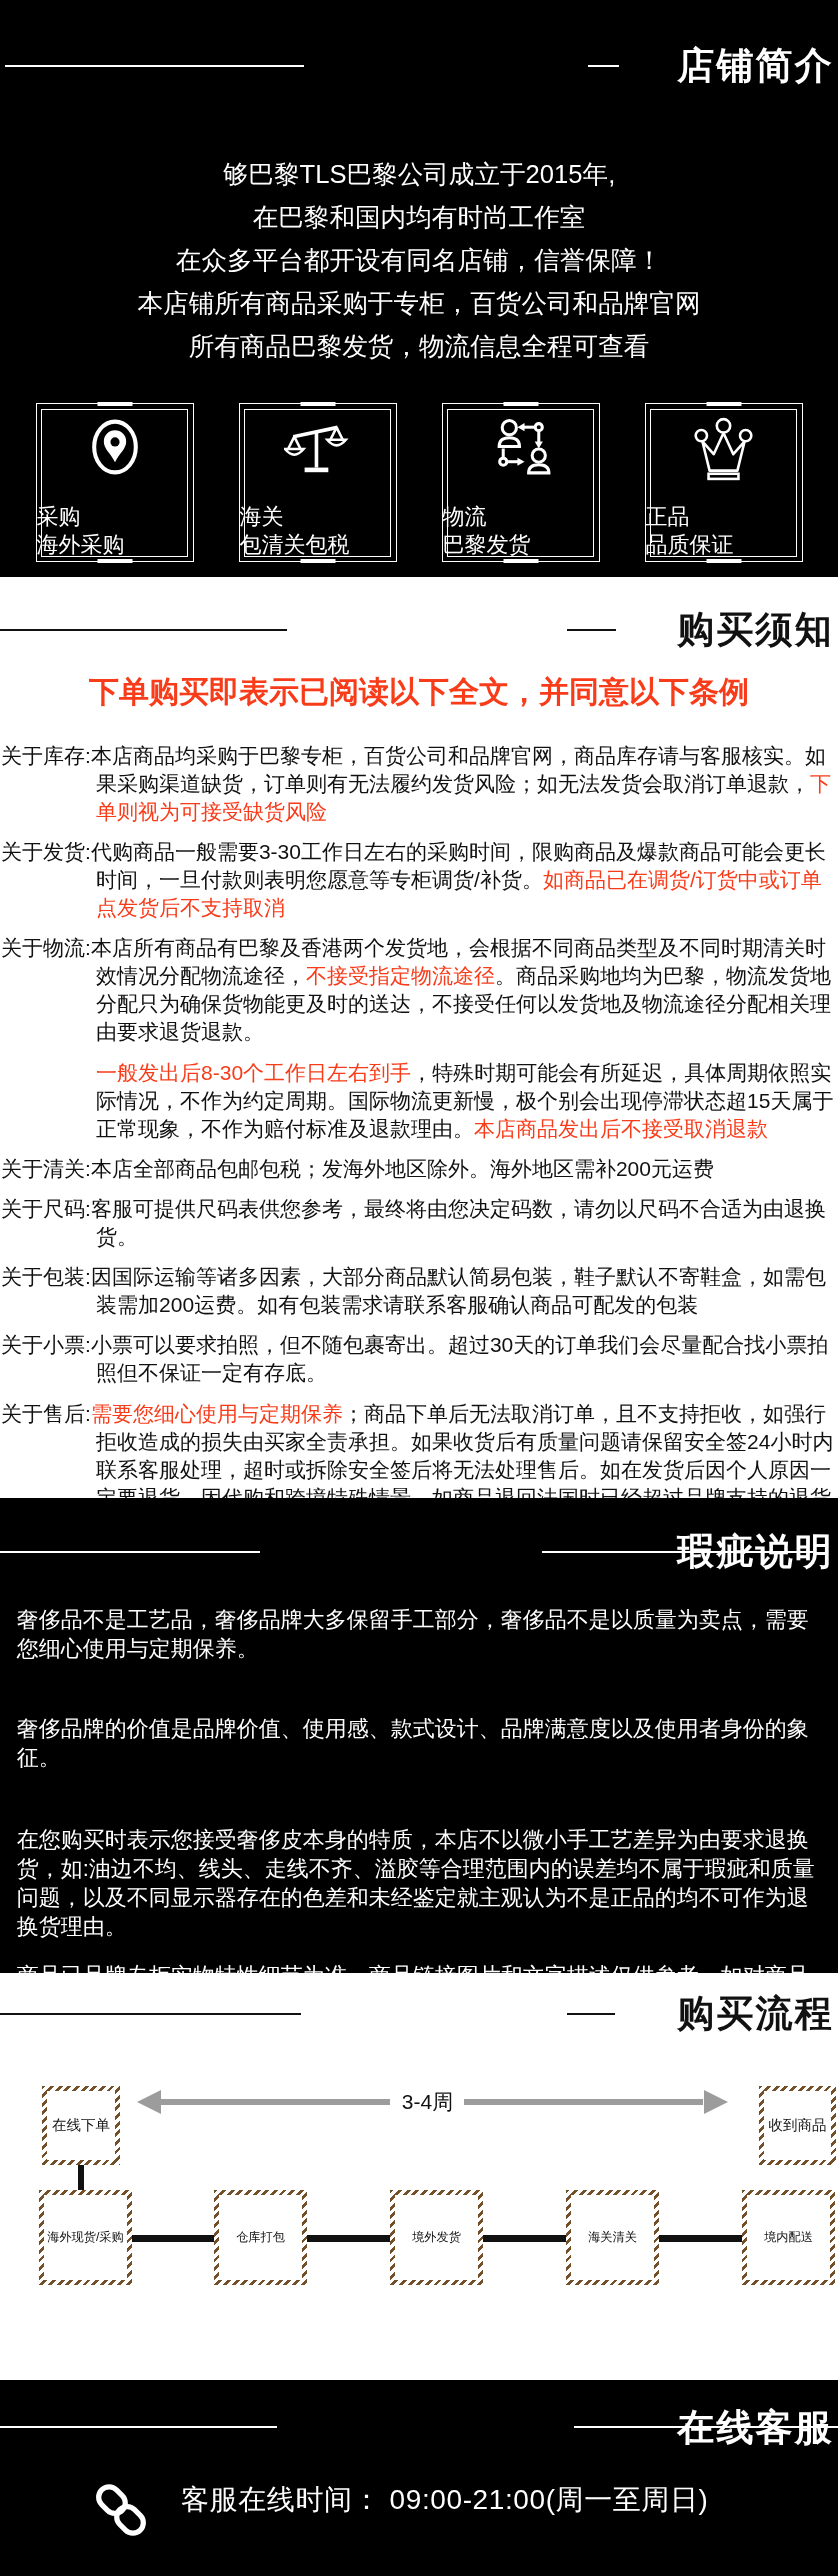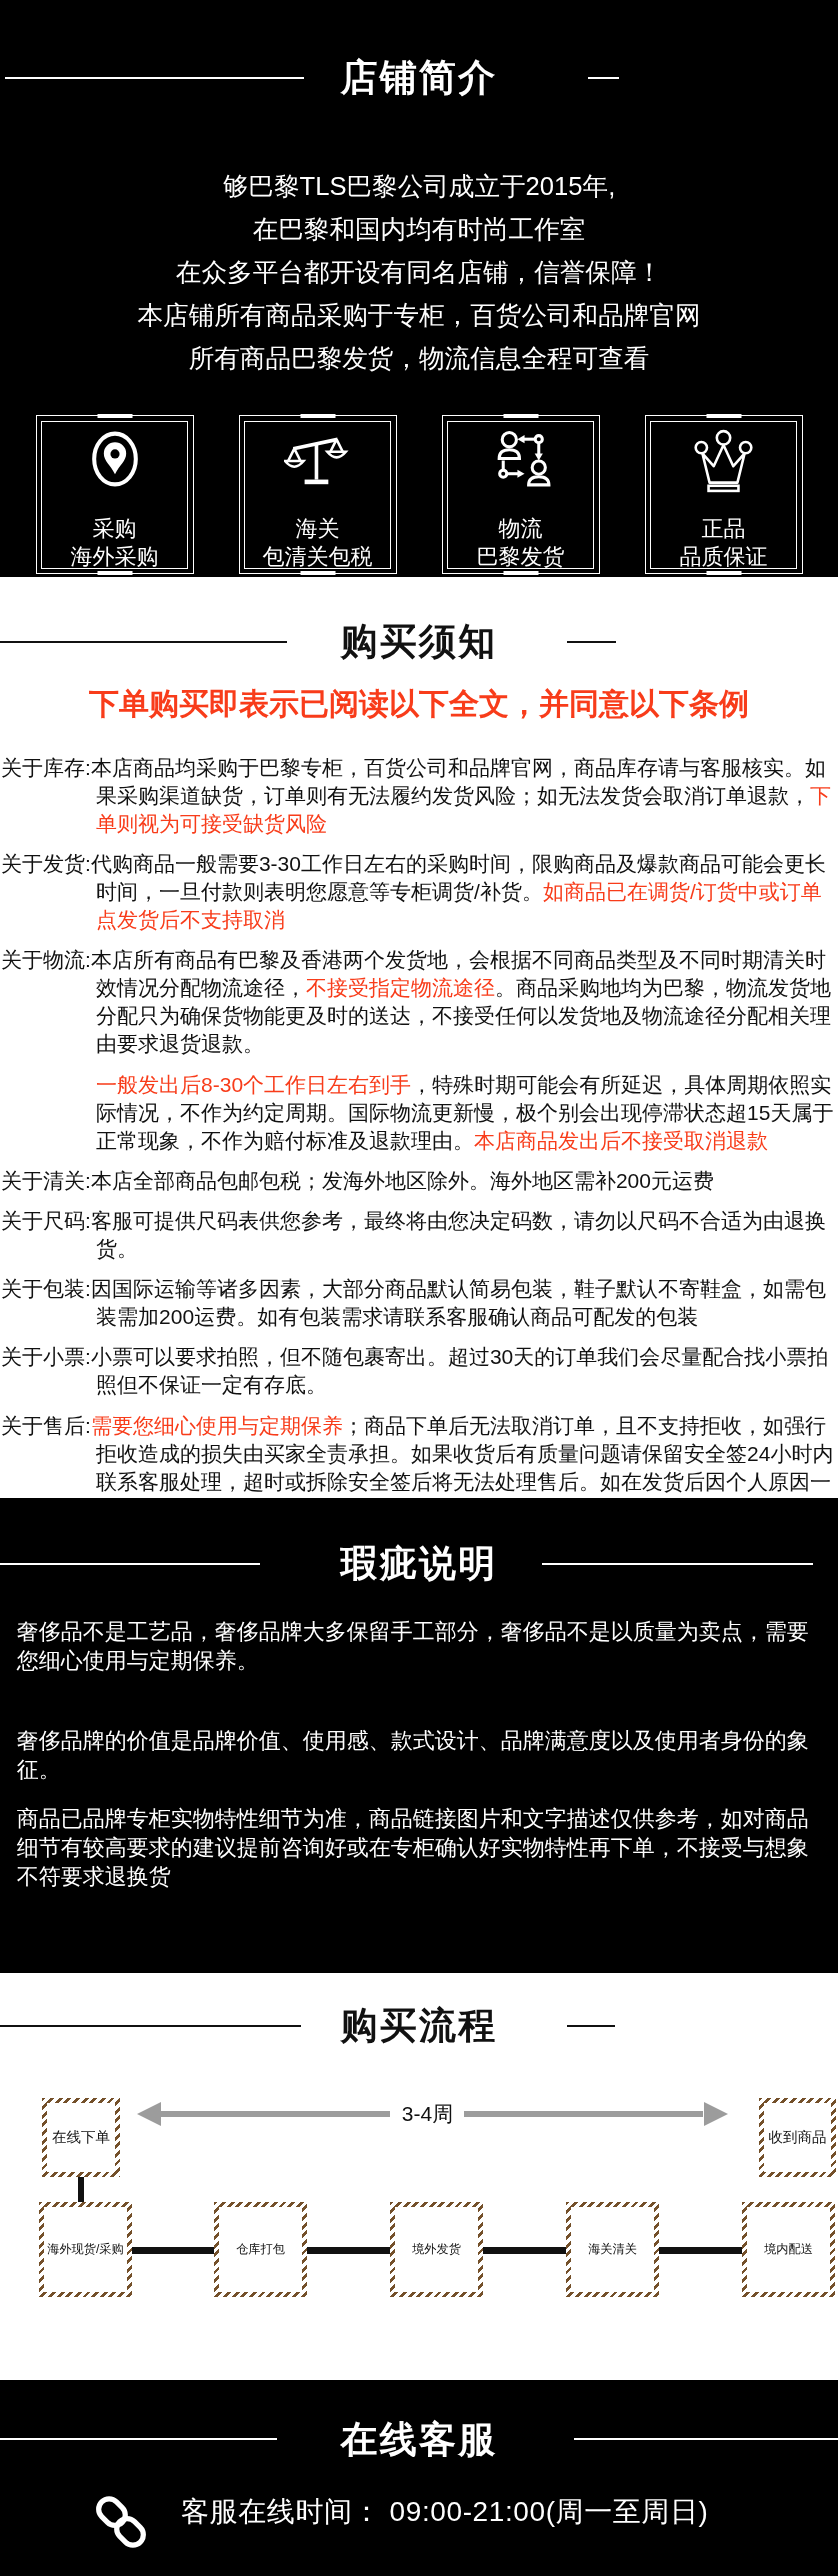--- a/index.html
+++ b/index.html
@@ -4,39 +4,39 @@
 <style>
   html,body{margin:0;padding:0;background:#fff;}
   body{width:838px;font-family:"Liberation Sans","DejaVu Sans",sans-serif;-webkit-font-smoothing:antialiased;}
   *{box-sizing:border-box;}
   .sec{width:838px;overflow:hidden;position:relative;}
   .sec-dark{background:#000;color:#fff;}
   .sec-light{background:#fff;color:#111;}
 
   
   .trow{position:relative;height:53px;}
-  .trow h2{margin:16px;text-align:center;font-size:37px;line-height:53px;font-weight:bold;letter-spacing:2.2px;}
+  .trow h2{margin:4px;text-align:right;font-size:37px;line-height:53px;font-weight:bold;letter-spacing:2.2px;}
   .tline{position:absolute;top:25.6px;height:2.8px;background:#111;}
   .sec-dark .tline{background:#fff;height:2.2px;}
   .tl-intro-l{left:4.5px;width:299px;}   .tl-intro-r{left:588px;width:31px;}
   .tl-notice-l{left:0;width:287px;}    .tl-notice-r{left:567px;width:49px;}
   .tl-flaw-l{left:0;width:260px;}      .tl-flaw-r{left:542px;width:271px;}
   .tl-process-l{left:0;width:301px;}   .tl-process-r{left:567px;width:48px;}
   .tl-service-l{left:0;width:277px;}   .tl-service-r{left:574px;width:264px;}
 
   
   .sec-intro{height:577px;padding-top:35px;}
   .intro-lines{margin-top:61px;text-align:center;font-size:25.6px;line-height:43px;}
   .badges{margin-top:35px;display:flex;justify-content:center;gap:45px;}
   .badge{width:158px;height:159px;border:1.7px solid #fff;position:relative;background:#000;}
   .badge .inframe{position:absolute;inset:4.5px;border:1.1px solid #fff;pointer-events:none;}
   .badge .dash-t,.badge .dash-b{position:absolute;left:50%;transform:translateX(-50%);width:35px;height:3.9px;background:#fff;}
   .badge .dash-t{top:-1.7px;} .badge .dash-b{bottom:-1.7px;}
   .badge-icon{height:70px;margin-top:9px;display:flex;align-items:center;justify-content:center;}
-  .badge-l1,.badge-l2{text-align:center;font-size:22px;line-height:28px;}
+  .badge-l1,.badge-l2{font-size:22px;line-height:28px;}
   .badge-l1{margin-top:20px;}
 
   
   .sec-notice{height:921px;padding-top:22px;}
   .notice-sub{margin-top:18px;text-align:center;font-size:30px;line-height:35px;font-weight:bold;color:var(--red);}
   .notice-body{margin-top:33px;padding:0 4.5px 0 1.1px;}
   .notice-item{margin:0 0 12.2px 0;font-size:21px;line-height:28px;padding-left:95px;text-indent:-95px;color:#111;}
   .notice-item.cont{text-indent:0;}
   .red{color:var(--red);}
 
@@ -196,20 +196,21 @@
 
 <div class="sec sec-dark sec-flaw">
   <div class="trow">
     <span class="tline tl-flaw-l"></span>
     <h2>瑕疵说明</h2>
     <span class="tline tl-flaw-r"></span>
   </div>
   <div class="flaw-body">
     <p class="flaw-p1">奢侈品不是工艺品，奢侈品牌大多保留手工部分，奢侈品不是以质量为卖点，需要您细心使用与定期保养。</p>
     <p class="flaw-p2">奢侈品牌的价值是品牌价值、使用感、款式设计、品牌满意度以及使用者身份的象征。</p>
+    <p class="flaw-p3">在您购买时表示您接受奢侈皮本身的特质，本店不以微小手工艺差异为由要求退换货，如:油边不均、线头、走线不齐、溢胶等合理范围内的误差均不属于瑕疵和质量问题，以及不同显示器存在的色差和未经鉴定就主观认为不是正品的均不可作为退换货理由。</p>
     <p class="flaw-p4">商品已品牌专柜实物特性细节为准，商品链接图片和文字描述仅供参考，如对商品细节有较高要求的建议提前咨询好或在专柜确认好实物特性再下单，不接受与想象不符要求退换货</p>
   </div>
 </div>
 
 <div class="sec sec-light sec-process">
   <div class="trow">
     <span class="tline tl-process-l"></span>
     <h2>购买流程</h2>
     <span class="tline tl-process-r"></span>
   </div>

